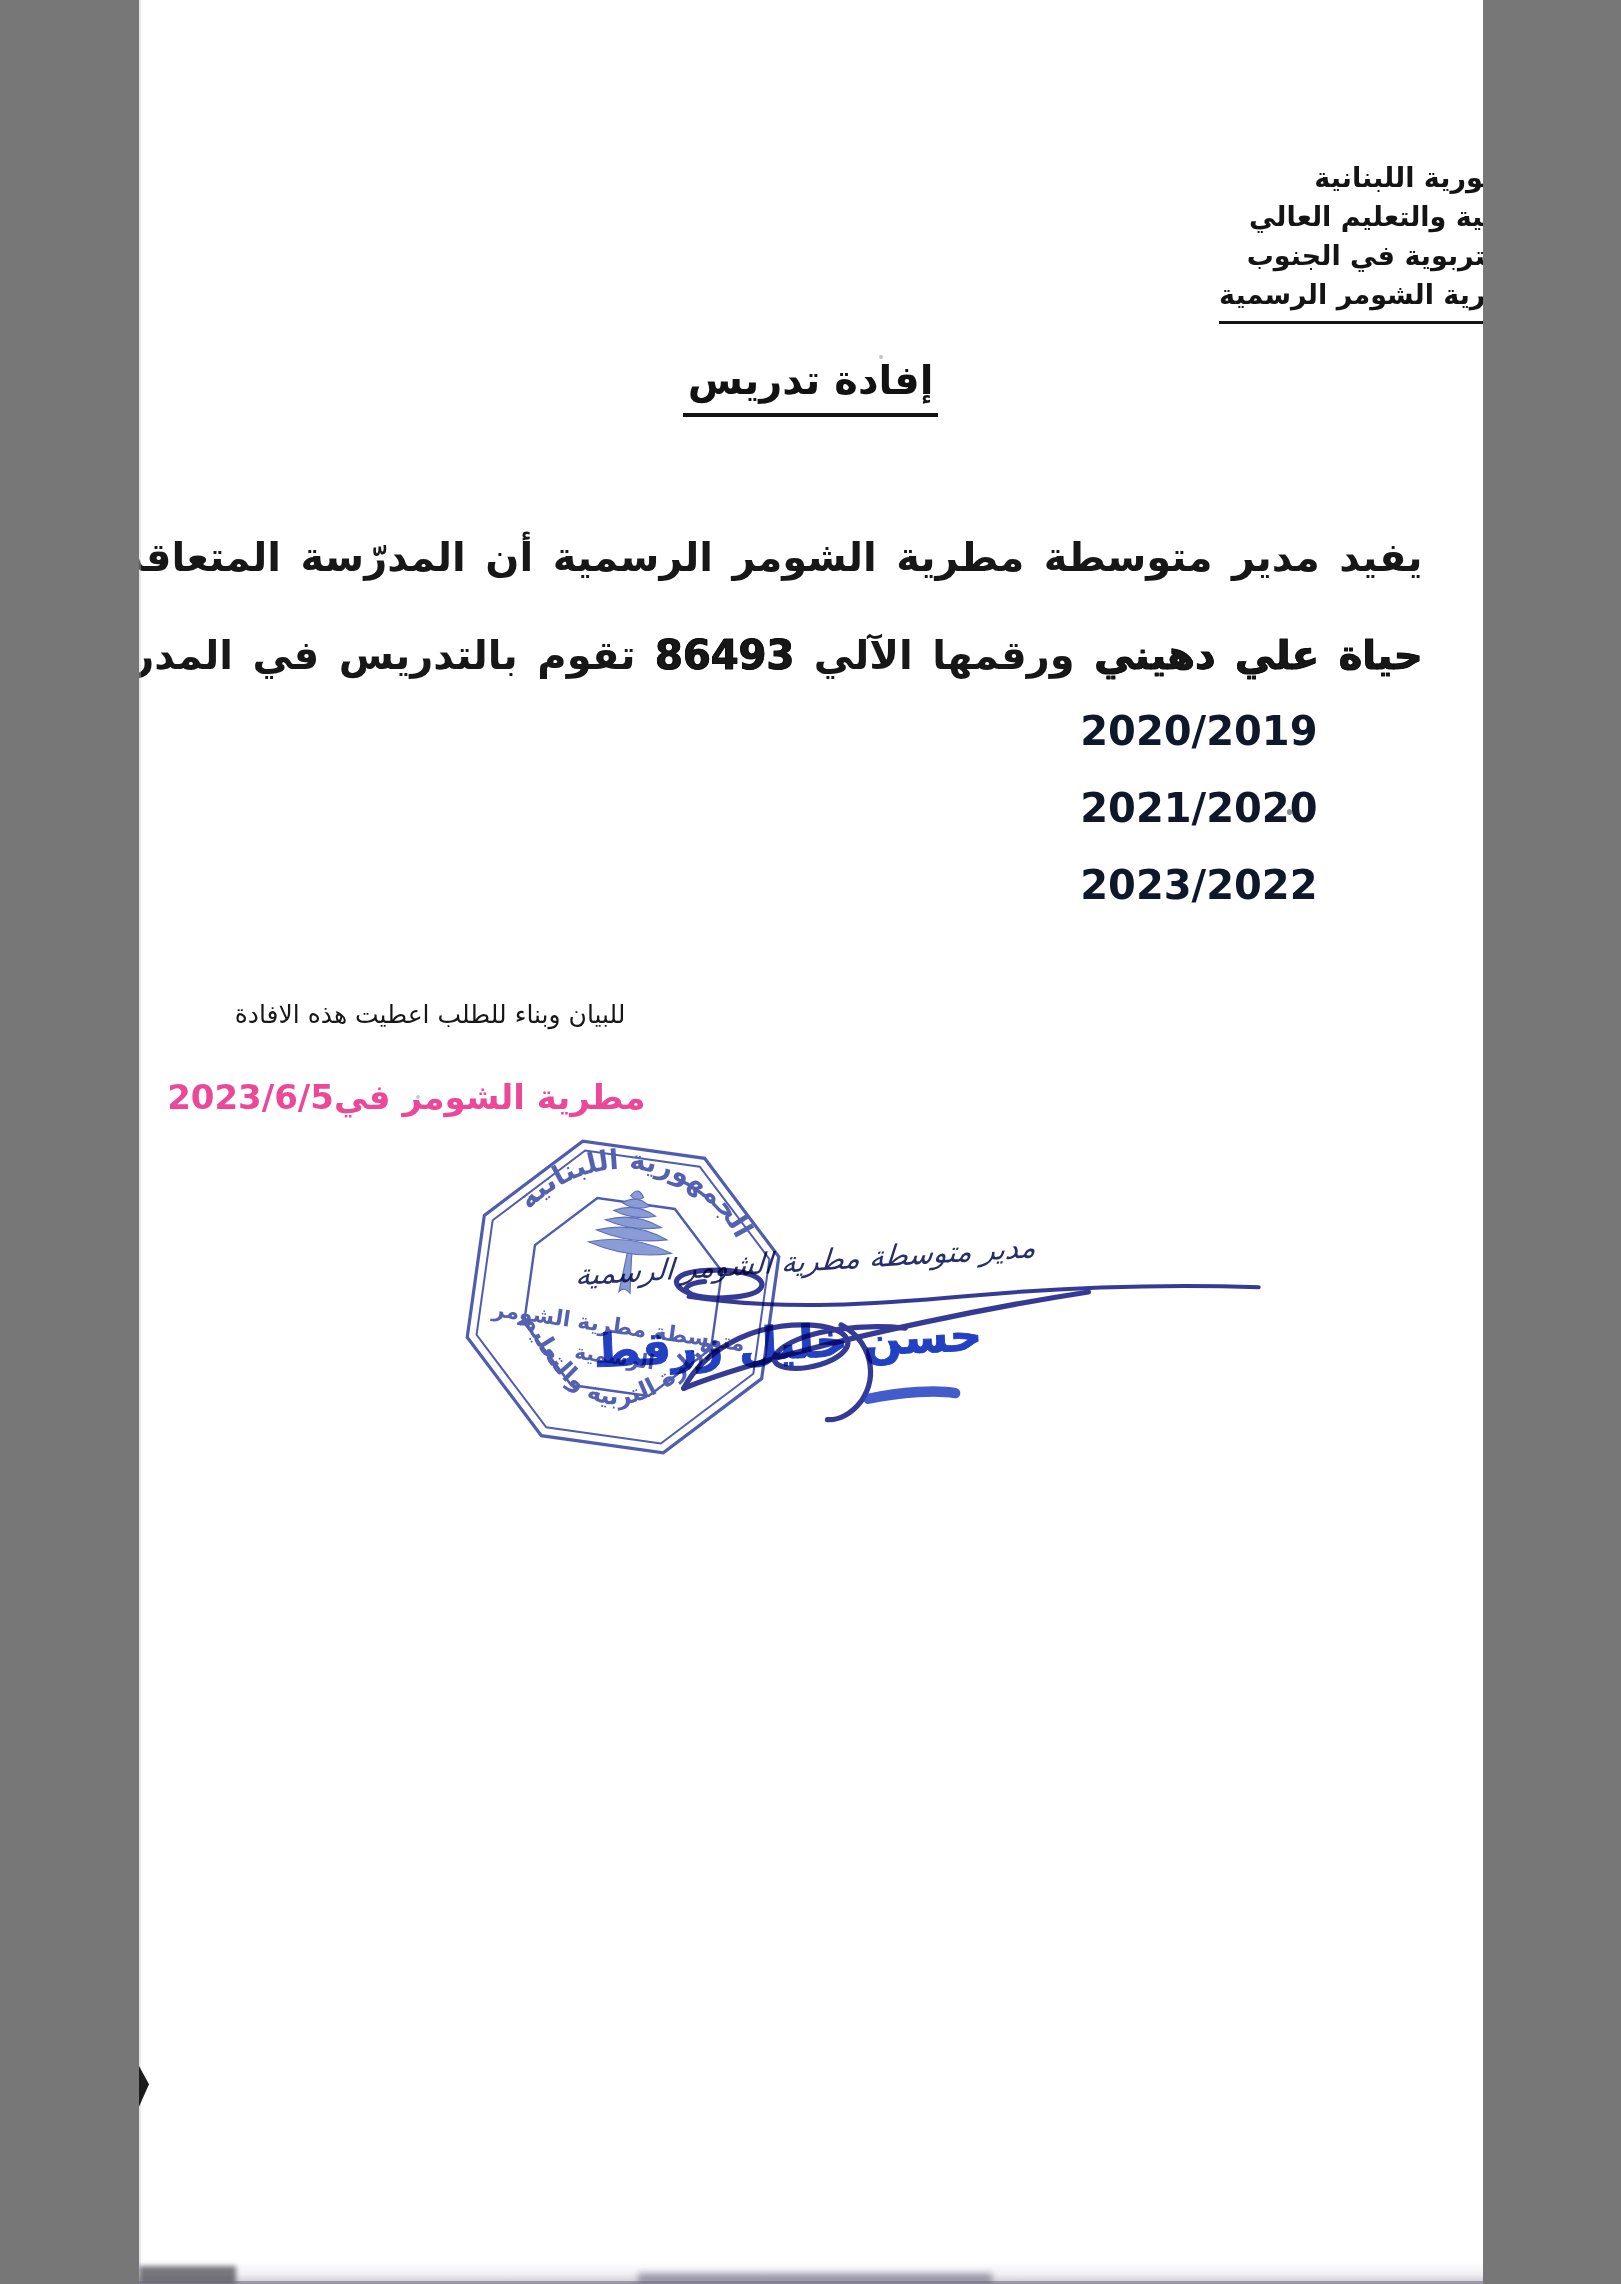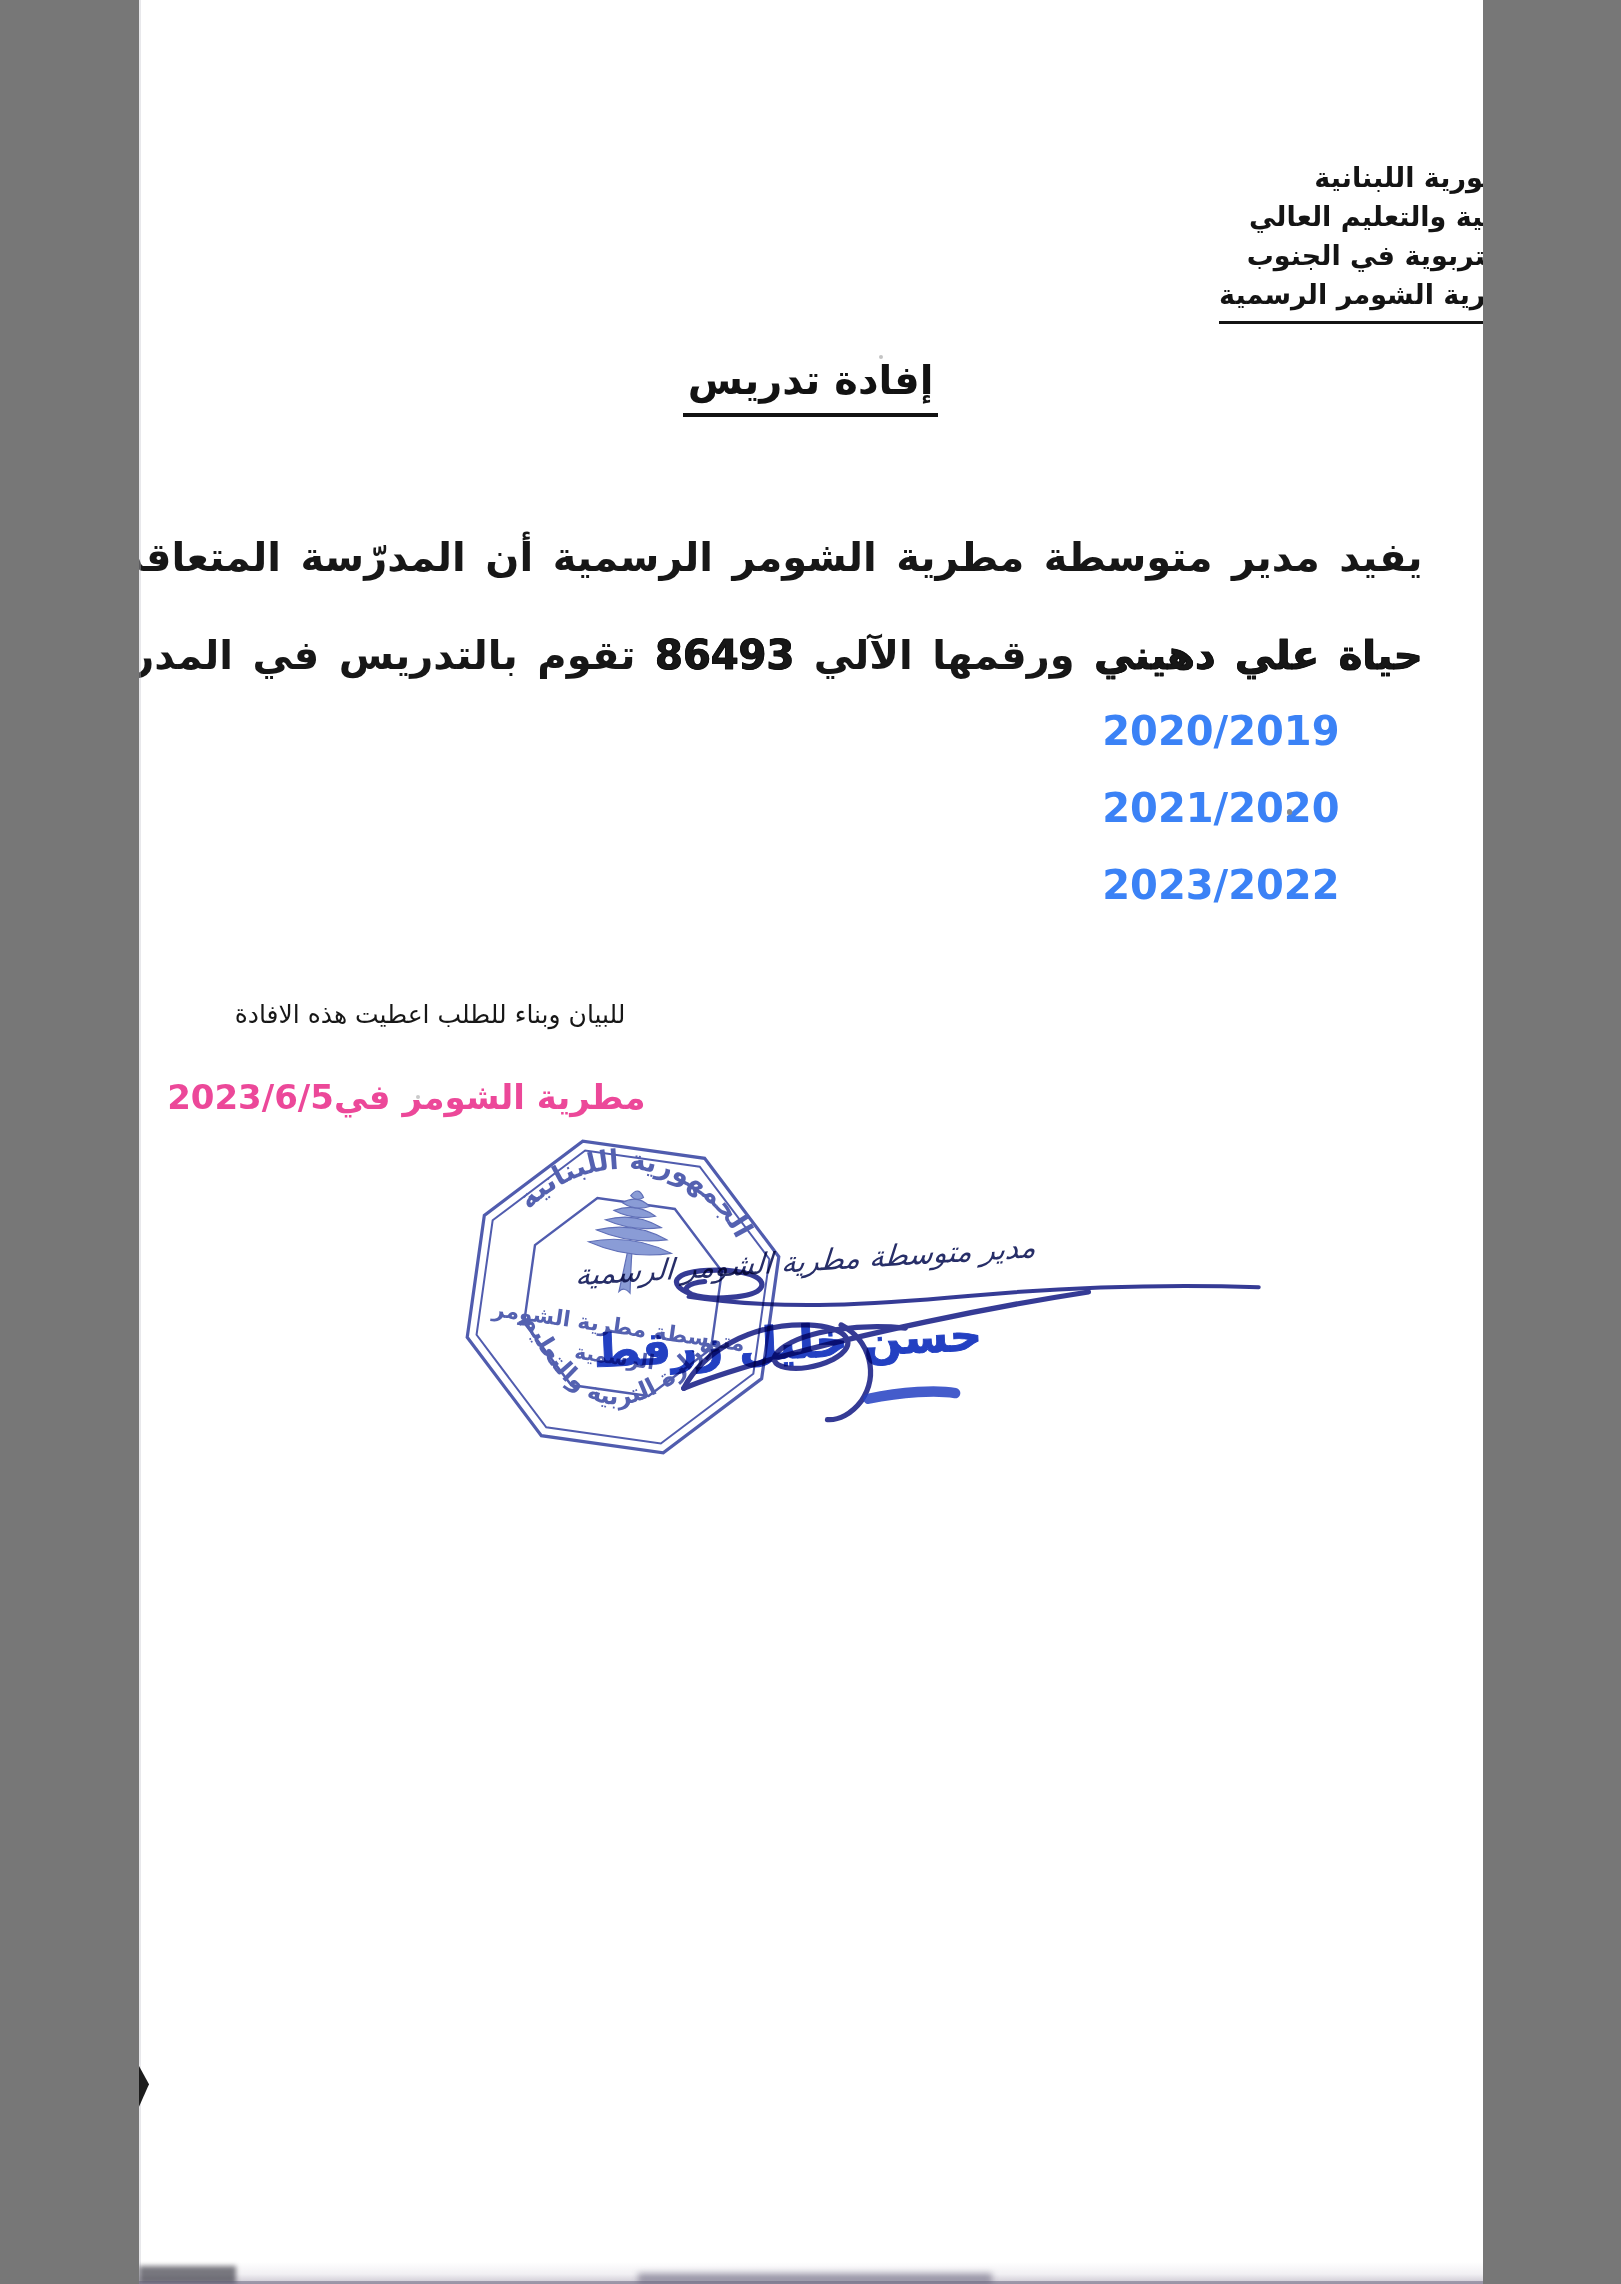--- a/index.html
+++ b/index.html
@@ -52,22 +52,22 @@
     color: #171717;
   }
   .extra-bold {
     -webkit-text-stroke: 1px #111;
     text-shadow: 0.5px 0 0 #111, -0.5px 0 0 #111;
   }
   .num { direction: ltr; unicode-bidi: embed; }
 
   
   .years {
-    right: 143px; top: 693px; text-align: right;
-    font-size: 40px; font-weight: bold; color: #3b82f6;
+    right: 165px; top: 693px; text-align: right;
+    font-size: 40px; font-weight: bold; color: #0f172a;
   }
   .years div { line-height: 77px; direction: ltr; }
 
   
   .closing-line {
     right: 857px; top: 1000px;
     direction: rtl; white-space: nowrap;
     font-size: 25px; font-weight: normal; color: #171717;
   }
   .date-line {

